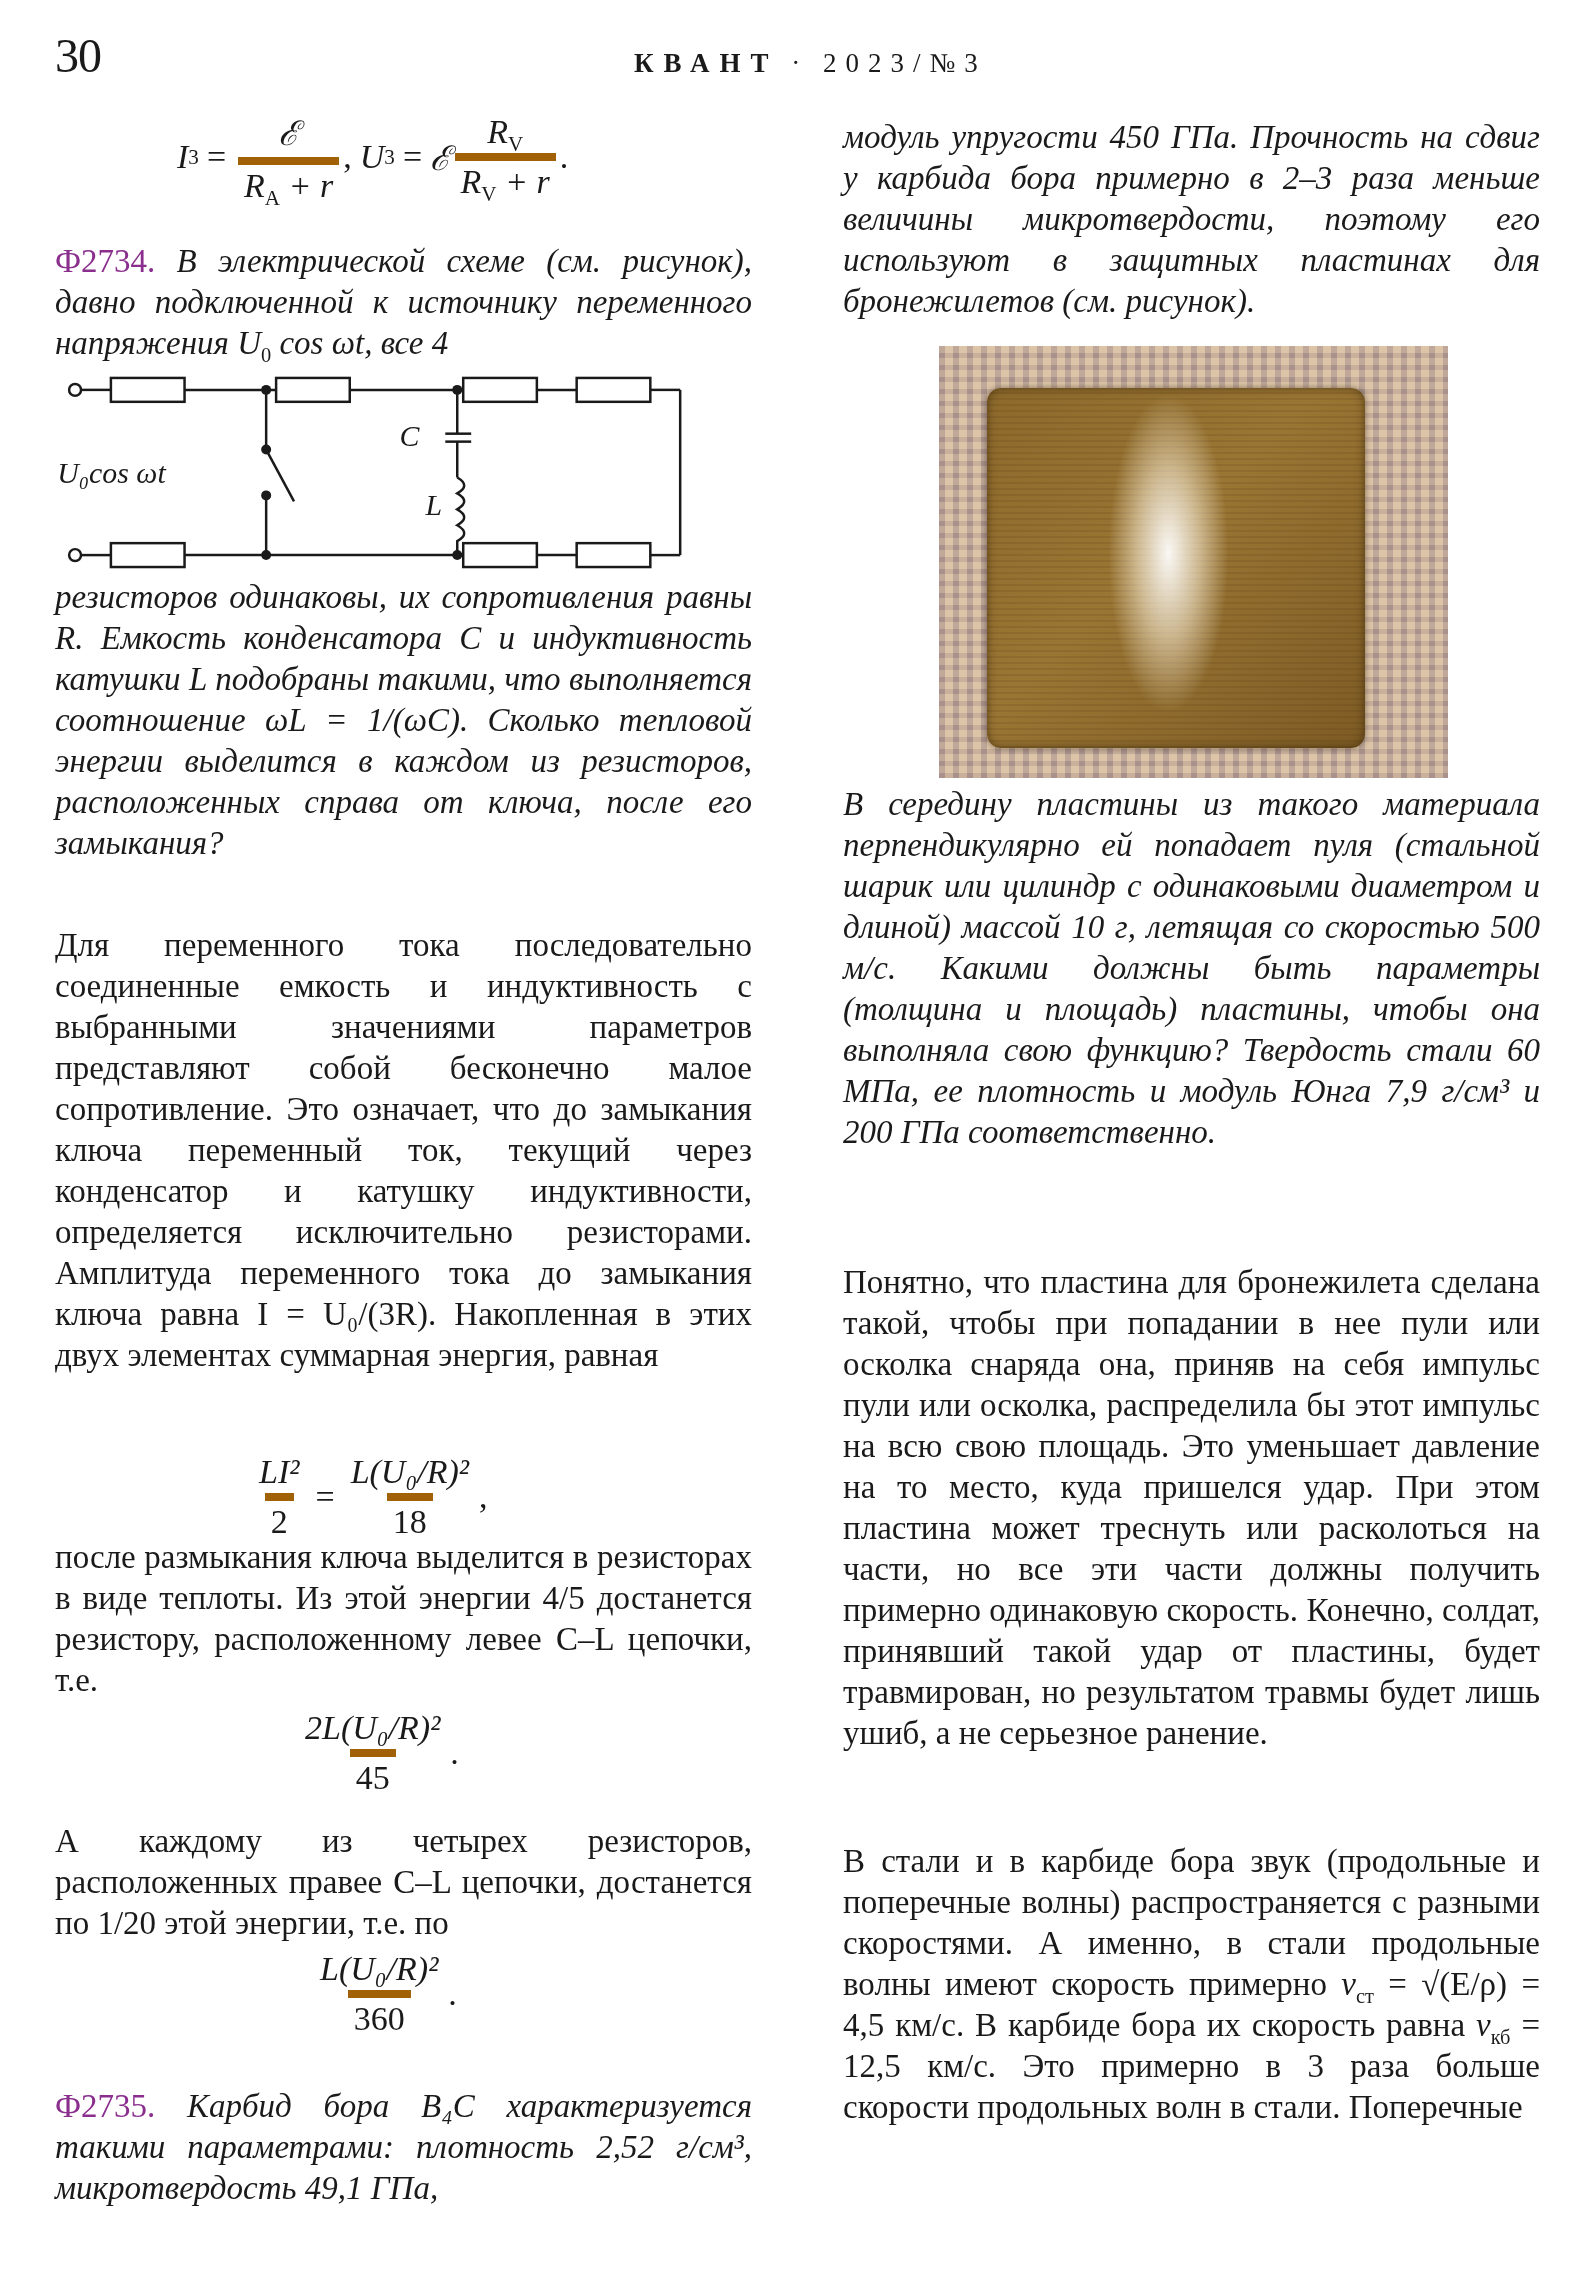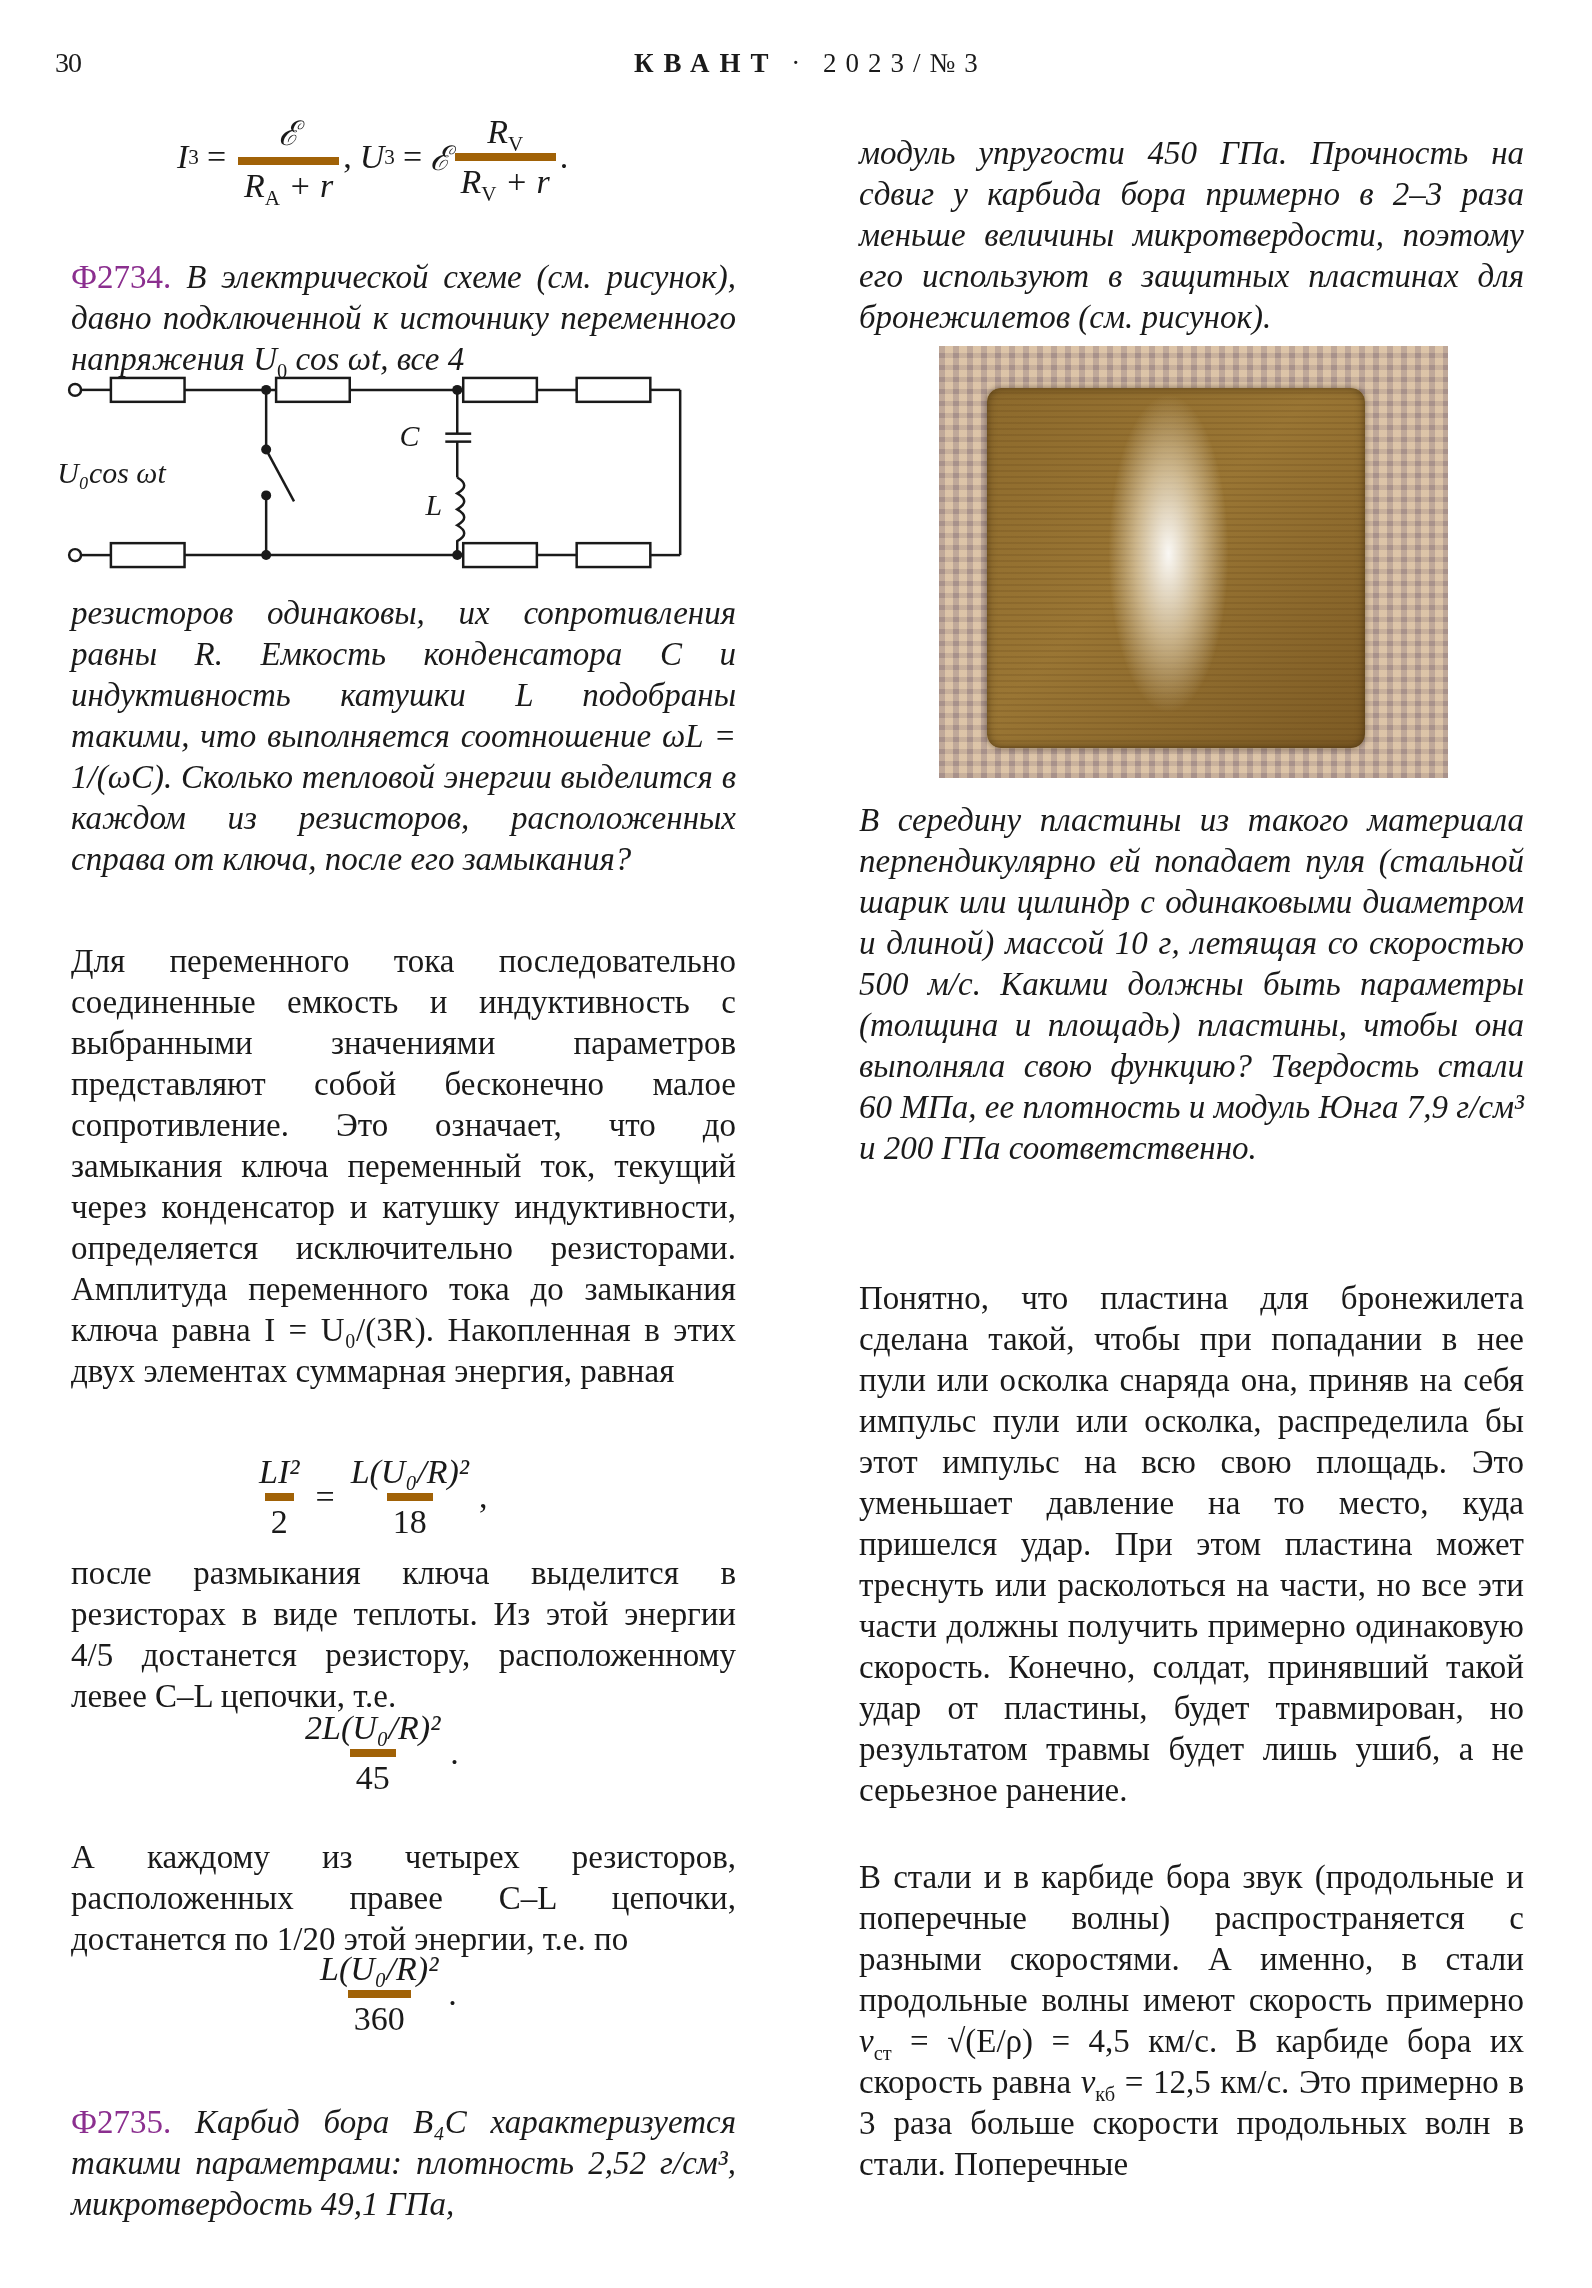--- a/index.html
+++ b/index.html
@@ -1,28 +1,28 @@
 <!DOCTYPE html>
 <html><head>
 <meta charset="utf-8">
 <style>
   html, body { margin:0; padding:0; background:#ffffff; }
   body { width:1592px; height:2289px; position:relative; overflow:hidden;
          font-family:"Liberation Serif","DejaVu Serif",serif; color:#1a1a1a; }
-  .page-num { position:absolute; left:55px; top:47px; font-size:28px; letter-spacing:-1px; }
+  .page-num { position:absolute; left:55px; top:28px; font-size:48px; letter-spacing:-1px; }
   .running-head { position:absolute; left:614px; top:48px; font-size:27px; white-space:nowrap; }
   .running-head .mag { font-weight:bold; letter-spacing:10px;margin-left:20px; }
   .running-head .dot { margin:0 16px 0 6px; }
   .running-head .issue { letter-spacing:9px;text-align:right; }
 
   .col { position:absolute; top:0; width:697px; }
   .col-left { left:55px; }
   .col-right { left:843px; }
 
-  .p { font-size:33px; line-height:41px; text-align:justify; margin:16px; }
+  .p { font-size:33px; line-height:41px; text-align:justify; margin:0; }
   .it { font-style:italic; }
   .label { color:#8b2f8f; font-weight:normal; font-style:normal; }
   .math { font-style:italic; }
   .up { font-style:normal; }
   sub, sup { font-size:0.62em; line-height:0; }
 
   .formula { position:absolute; font-size:34px; display:flex; align-items:center; white-space:nowrap; }
   .frac { display:inline-flex; flex-direction:column; align-items:center; vertical-align:middle; margin:0 4px; }
   .frac .num { padding:0 6px 2px; }
   .frac .den { padding:2px 6px 0; border-top:8px solid #a16207; }

